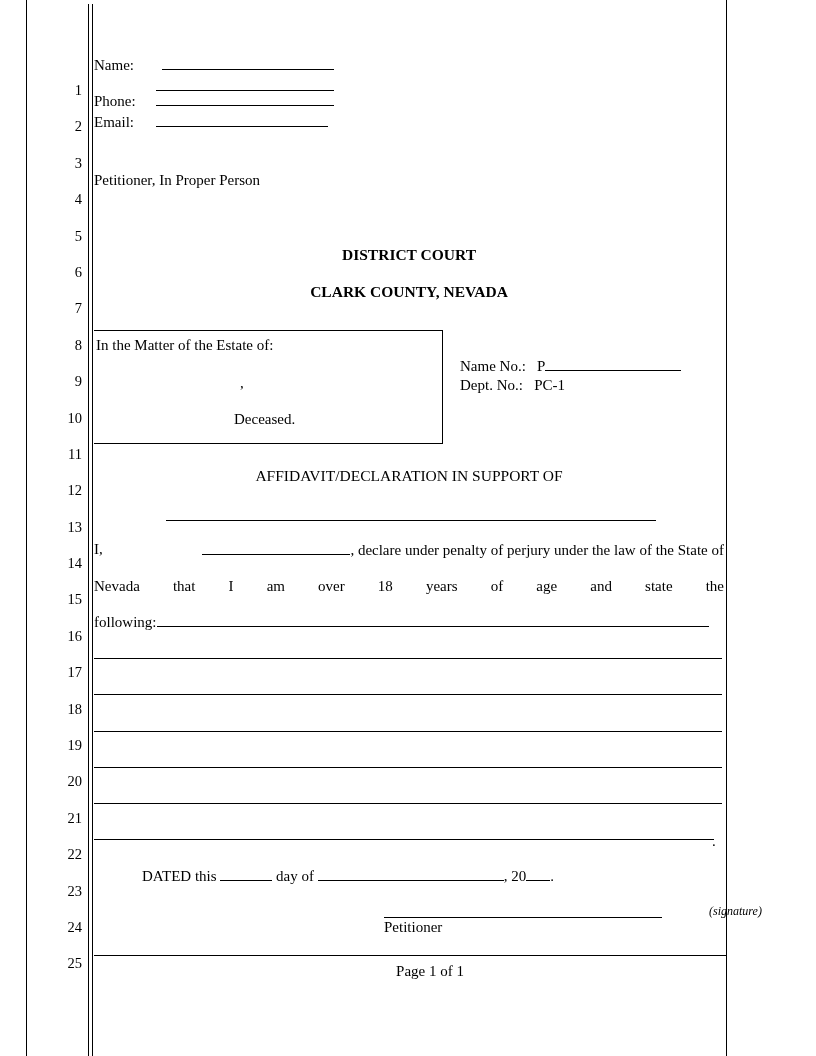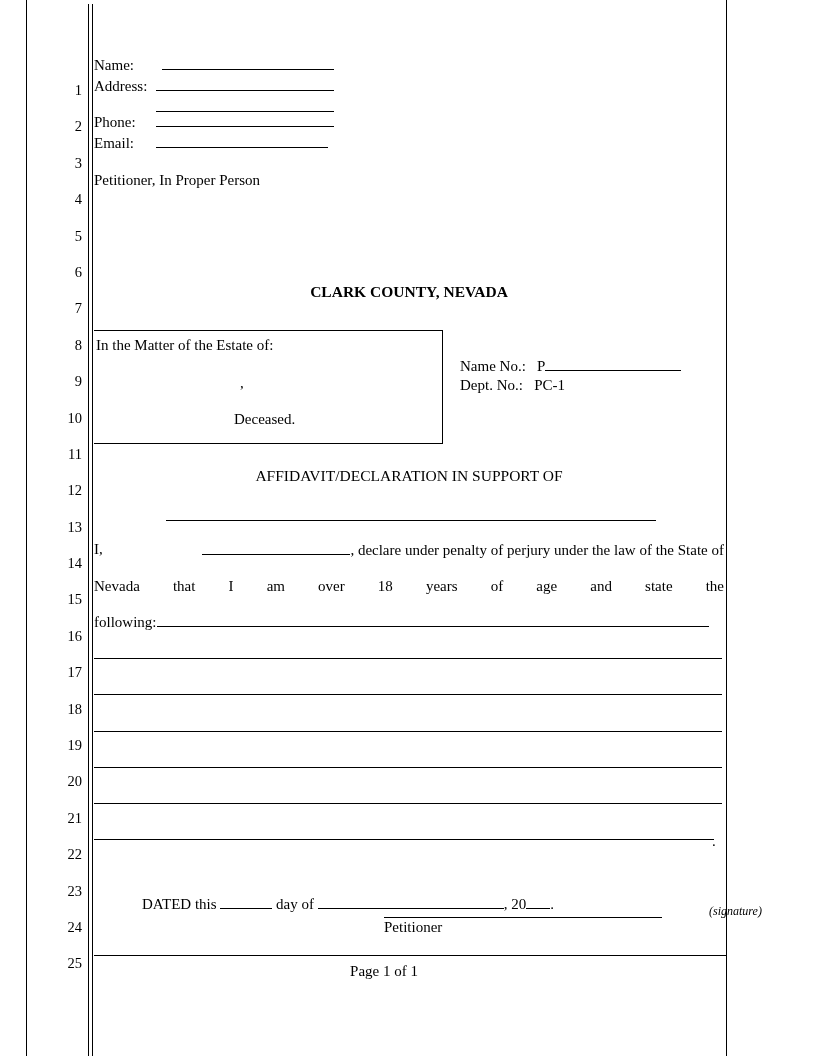--- a/index.html
+++ b/index.html
@@ -224,21 +224,20 @@
     top: 778px;
     font-size: 15px;
   }
 
   .dated {
     position: absolute;
     left: 48px;
     top: 812px;
     font-size: 15px;
     white-space: nowrap;
-    margin-top: 28px;
   }
 
   .sig-line {
     position: absolute;
     left: 290px;
     top: 862px;
     width: 278px;
     border-bottom: 1px solid #000;
   }
   .sig-label {
@@ -263,20 +262,21 @@
     width: 632px;
     border-bottom: 1px solid #000;
   }
   .page-num {
     position: absolute;
     left: 0;
     top: 908px;
     width: 580px;
     text-align: center;
     font-size: 15px;
+    padding-left: 46px;
   }
 </style>
 </head>
 <body>
 
 <div id="page">
 
   <div class="rule-left-outer"></div>
   <div class="rule-double-a"></div>
   <div class="rule-double-b"></div>
@@ -312,39 +312,36 @@
   </div>
 
   <div class="content">
 
     <div class="caption-block">
       <div class="cap-row">
         <span class="cap-label">Name:</span>
         <span class="cap-blank"></span>
       </div>
       <div class="cap-row">
-        <span class="cap-label">Address:</span>
-        <span class="cap-blank" style="margin-left:0;width:178px"></span>
-      </div>
-      <div class="cap-row">
         <span class="cap-label"></span>
         <span class="cap-blank" style="margin-left:0;width:178px"></span>
       </div>
       <div class="cap-row">
         <span class="cap-label">Phone:</span>
         <span class="cap-blank" style="margin-left:0;width:178px"></span>
       </div>
       <div class="cap-row">
         <span class="cap-label">Email:</span>
         <span class="cap-blank" style="margin-left:0;width:172px"></span>
       </div>
     </div>
 
     <div class="petitioner-line">Petitioner, In Proper Person</div>
 
+    <div class="court-title l1">DISTRICT COURT</div>
     <div class="court-title l2">CLARK COUNTY, NEVADA</div>
 
     <div class="case-box"></div>
     <div class="estate-line">In the Matter of the Estate of:</div>
     <div class="comma-line">,</div>
     <div class="deceased-line">Deceased.</div>
 
     <div class="case-no">
       <span>Name No.:</span>&nbsp;&nbsp;
       <span>P</span><span class="blank"></span>

